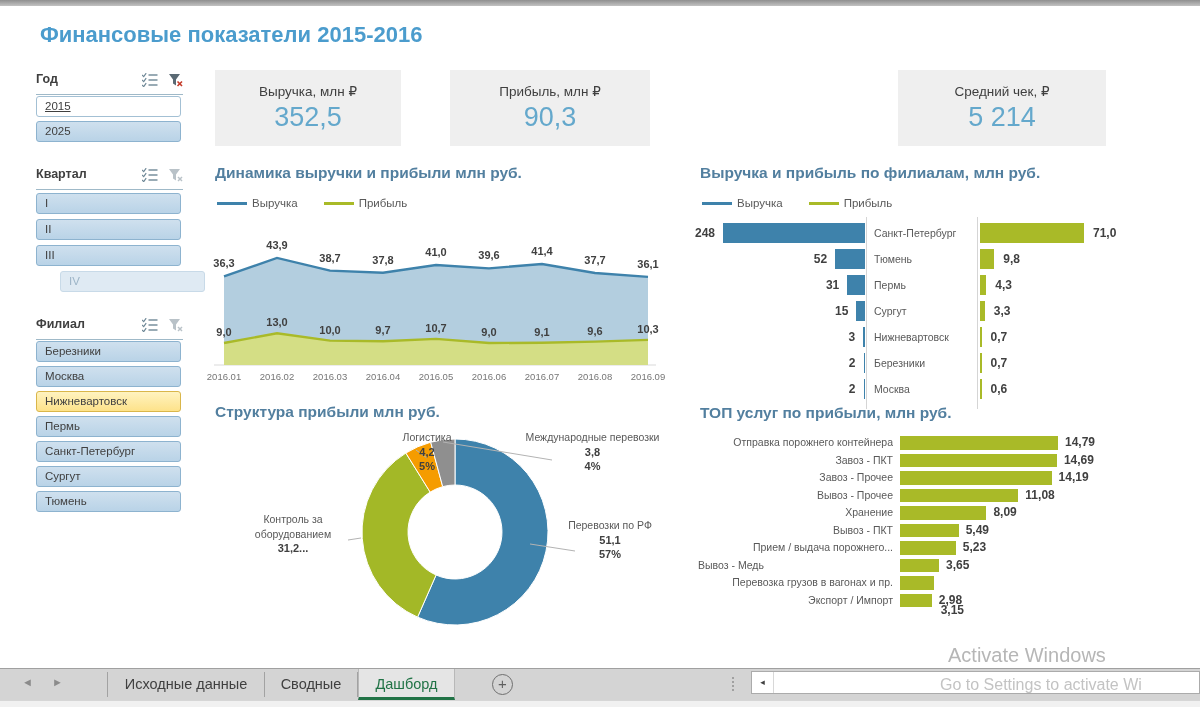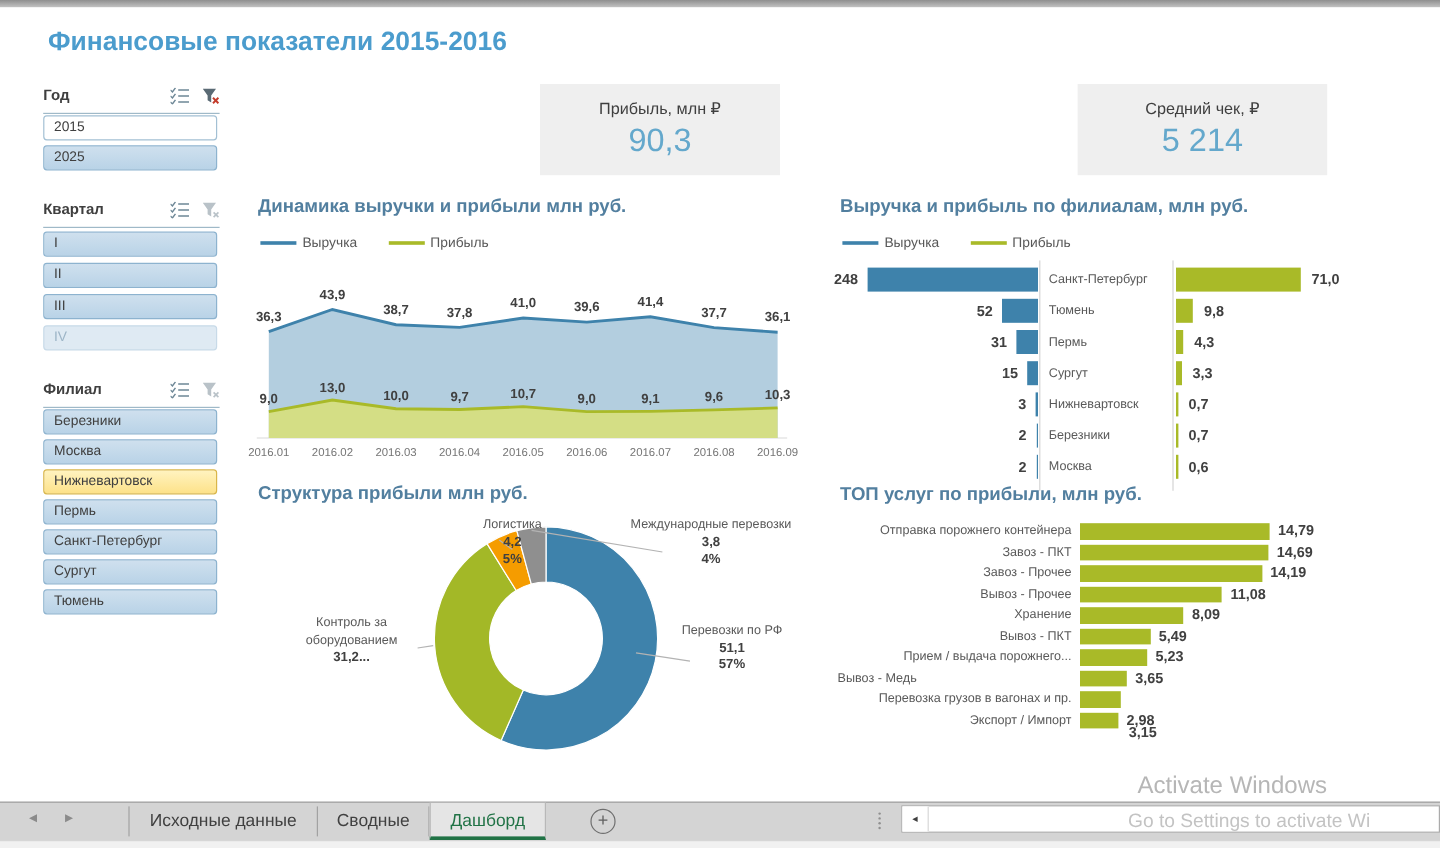--- a/index.html
+++ b/index.html
@@ -11,21 +11,21 @@
 
   
   .sl-head{position:absolute;left:36px;width:147px;height:22px;border-bottom:1px solid #9fb9c8;}
   .sl-title{font-size:12.5px;font-weight:bold;color:#3f3f3f;}
   .sl-icons{position:absolute;right:0;top:1px;display:flex;gap:10px;}
   .sl-item{position:absolute;left:36px;width:145px;height:21px;border-radius:3px;
            font-size:11.5px;line-height:19px;padding-left:8px;box-sizing:border-box;
            border:1px solid #a3c0d4;color:#404040;cursor:pointer;}
   .sl-item.selected{background:linear-gradient(#cfe0ee,#b9d3e7);border-color:#8db3cf;}
   .sl-item.unselected{background:#fff;border-color:#a3c0d4;}
-  .sl-item.disabled{background:#dfeaf3;border-color:#c8dae8;color:#9db5c7;}
+  .sl-item.disabled{background:#dfeaf3;border-color:#c8dae8;color:#9db5c7;margin-left:24px;}
   .sl-item.highlighted{background:linear-gradient(#fff3c0,#fde28a);border-color:#d9b64a;}
 
   
   .kpi{position:absolute;top:70px;height:76px;background:#efefef;text-align:center;}
   .kpi .lab{margin-top:13px;font-size:13.5px;color:#3f3f3f;}
   .kpi .val{margin-top:3px;font-size:27px;color:#64a8cc;}
 
   .chart-title{position:absolute;font-size:15.5px;font-weight:bold;color:#527f9f;}
   .legend{position:absolute;display:flex;gap:26px;align-items:center;font-size:11.5px;color:#595959;}
   .legend .sw{display:inline-block;width:30px;height:3px;margin-right:5px;vertical-align:middle;}
@@ -90,21 +90,21 @@
           <polyline points="0,12 1.7,13.6 4.2,10.2" fill="none" stroke="#6d8796" stroke-width="1.2"></polyline>
           <line x1="6.5" y1="12" x2="15.5" y2="12" stroke="#6d8796" stroke-width="1.4"></line>
         </svg>
         <svg width="15" height="14" viewBox="0 0 15 14">
           <path d="M1,1 H12 L8,6.5 V12.5 L5,10.5 V6.5 Z" fill="#5a6a74"></path>
           <line x1="9.5" y1="8.5" x2="14" y2="13" stroke="#c43b2a" stroke-width="1.6"></line>
           <line x1="14" y1="8.5" x2="9.5" y2="13" stroke="#c43b2a" stroke-width="1.6"></line>
         </svg>
       </div>
     </div>
-    <div class="sl-item unselected" style="top: 96px;">2015</div>
+    <div class="sl-item unselected" style="top: 96px; text-decoration: underline;">2015</div>
     <div class="sl-item selected" style="top: 121px;">2025</div>
     <div class="sl-head" style="top: 167px;">
       <div class="sl-title">Квартал</div>
       <div class="sl-icons">
         <svg width="16" height="14" viewBox="0 0 16 14">
           <polyline points="0,2 1.7,3.6 4.2,0.19999999999999996" fill="none" stroke="#6d8796" stroke-width="1.2"></polyline>
           <line x1="6.5" y1="2" x2="15.5" y2="2" stroke="#6d8796" stroke-width="1.4"></line>
           <polyline points="0,7 1.7,8.6 4.2,5.2" fill="none" stroke="#6d8796" stroke-width="1.2"></polyline>
           <line x1="6.5" y1="7" x2="15.5" y2="7" stroke="#6d8796" stroke-width="1.4"></line>
           <polyline points="0,12 1.7,13.6 4.2,10.2" fill="none" stroke="#6d8796" stroke-width="1.2"></polyline>
@@ -139,20 +139,24 @@
         </svg>
       </div>
     </div>
     <div class="sl-item selected" style="top: 341px;">Березники</div>
     <div class="sl-item selected" style="top: 366px;">Москва</div>
     <div class="sl-item highlighted" style="top: 391px;">Нижневартовск</div>
     <div class="sl-item selected" style="top: 416px;">Пермь</div>
     <div class="sl-item selected" style="top: 441px;">Санкт-Петербург</div>
     <div class="sl-item selected" style="top: 466px;">Сургут</div>
     <div class="sl-item selected" style="top: 491px;">Тюмень</div>
+    <div class="kpi" style="left: 215px; width: 186px;">
+      <div class="lab">Выручка, млн ₽</div>
+      <div class="val">352,5</div>
+    </div>
     <div class="kpi" style="left: 450px; width: 200px;">
       <div class="lab">Прибыль, млн ₽</div>
       <div class="val">90,3</div>
     </div>
     <div class="kpi" style="left: 898px; width: 208px;">
       <div class="lab">Средний чек, ₽</div>
       <div class="val">5 214</div>
     </div>
     <div class="chart-title" style="left: 215px; top: 164px;">Динамика выручки и прибыли млн руб.</div>
     <div class="chart-title" style="left: 700px; top: 164px;">Выручка и прибыль по филиалам, млн руб.</div>

